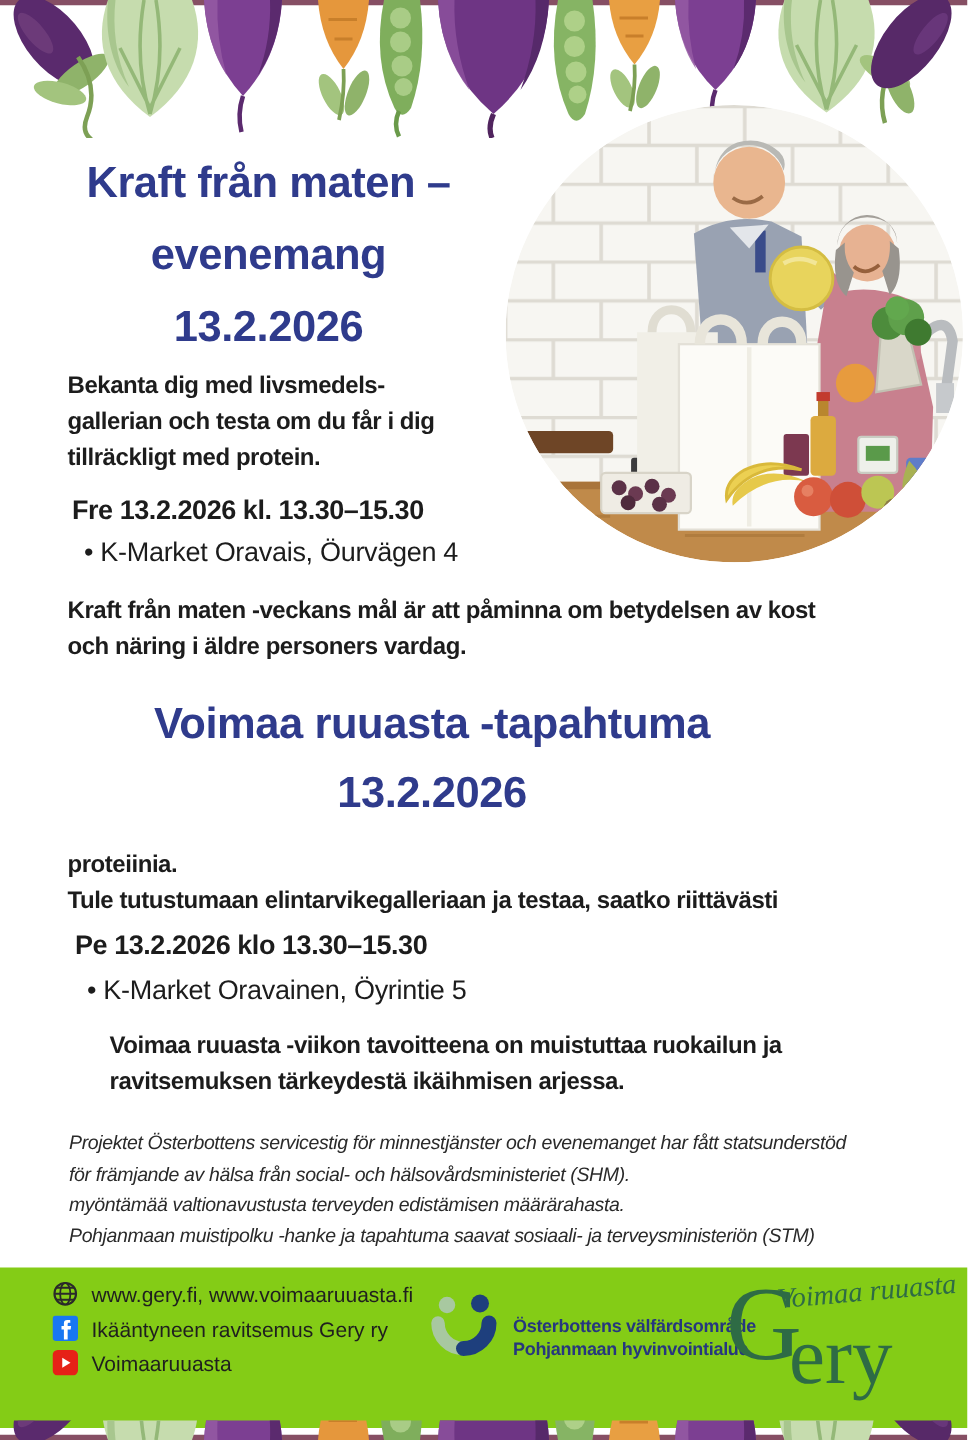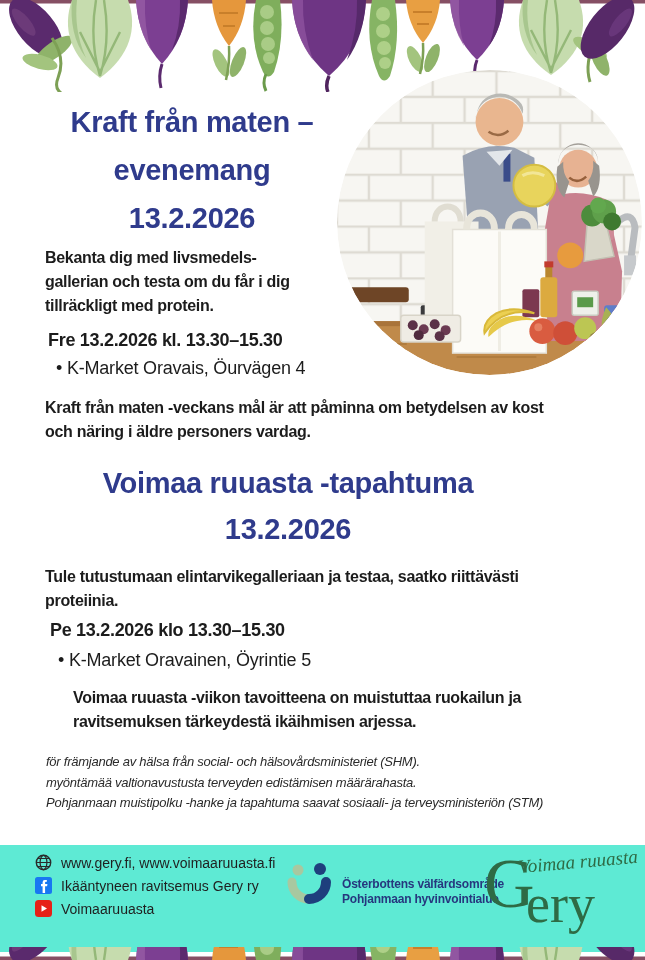--- a/index.html
+++ b/index.html
@@ -4,21 +4,21 @@
 <style>
   html,body{margin:0;padding:0;background:#ffffff;}
   body{width:645px;height:960px;position:relative;overflow:hidden;
        font-family:"Liberation Sans",sans-serif;color:#1c1c1c;}
   .abs{position:absolute;}
   
   .veg-top{top:0;left:0;width:645px;height:92px;}
   .veg-bottom{bottom:0;left:0;width:645px;height:13px;overflow:hidden;}
   .veg-bottom svg{transform:scaleY(-1);margin-top:-79px;display:block;}
   
-  .title-sv{left:32px;top:98px;width:320px;text-align:center;
+  .title-sv{left:19px;top:98px;width:320px;text-align:center;
             color:#2f3b8c;font-weight:bold;font-size:29px;line-height:48px;letter-spacing:-0.3px;}
   .title-fi{left:0;top:460px;width:576px;text-align:center;
             color:#2f3b8c;font-weight:bold;font-size:29px;line-height:46px;letter-spacing:-0.3px;}
   
   .b-line{white-space:nowrap;font-weight:bold;font-size:16px;line-height:24px;letter-spacing:-0.3px;}
   .desc-sv{left:45px;top:246px;}
   .goal-sv{left:45px;top:396px;}
   .desc-fi{left:45px;top:565px;}
   .goal-fi{left:45px;top:686px;margin-left:28px;}
   .when{font-weight:bold;font-size:18px;letter-spacing:-0.3px;white-space:nowrap;}
@@ -26,21 +26,21 @@
   .loc-sv{left:56px;top:358px;}
   .when-fi{left:50px;top:620px;}
   .loc-fi{left:58px;top:650px;}
   .loc{font-size:18px;letter-spacing:-0.2px;white-space:nowrap;}
   .fine{left:46px;top:752px;font-style:italic;font-size:13px;line-height:20.5px;
         letter-spacing:-0.25px;color:#2a2a2a;}
   .fine div{white-space:nowrap;}
   
   .photo{left:337px;top:70px;width:305px;height:305px;border-radius:50%;overflow:hidden;}
   
-  .footer{left:0;top:845px;width:645px;height:107px;background:#5eead4;}
+  .footer{left:0;top:845px;width:645px;height:107px;background:#84cc16;}
   .social{position:absolute;left:35px;top:6px;}
   .social-row{display:flex;align-items:center;height:23px;font-size:14px;color:#1f1f1f;}
   .social-row .ic{width:17px;height:17px;margin-right:9px;flex:0 0 17px;}
   .welfare{position:absolute;left:286px;top:16px;display:flex;align-items:flex-end;}
   .welfare .txt{margin-left:10px;color:#26377e;font-weight:bold;font-size:12px;line-height:15px;letter-spacing:-0.2px;}
   .gery{position:absolute;right:16px;top:4px;width:145px;height:80px;color:#2e6b45;}
   .gery-G{position:absolute;left:0;top:0;font-family:"Liberation Serif",serif;font-size:70px;line-height:70px;}
   .gery-ery{position:absolute;left:42px;top:32px;font-family:"Liberation Serif",serif;font-size:54px;line-height:46px;}
   .gery-script{position:absolute;left:34px;top:2px;font-family:"Liberation Serif",serif;
                font-style:italic;font-size:19px;transform:rotate(-5deg);white-space:nowrap;}
@@ -276,33 +276,34 @@
   <div class="b-line">Kraft från maten -veckans mål är att påminna om betydelsen av kost</div>
   <div class="b-line">och näring i äldre personers vardag.</div>
 </div>
 
 <div class="abs title-fi">
   <div>Voimaa ruuasta -tapahtuma</div>
   <div>13.2.2026</div>
 </div>
 
 <div class="abs desc-fi">
+  <div class="b-line">proteiinia.</div>
   <div class="b-line">Tule tutustumaan elintarvikegalleriaan ja testaa, saatko riittävästi</div>
-  <div class="b-line">proteiinia.</div>
 </div>
 
 <div class="abs when when-fi">Pe 13.2.2026 klo 13.30–15.30</div>
 <div class="abs loc loc-fi">• K-Market Oravainen, Öyrintie 5</div>
 
 <div class="abs goal-fi">
   <div class="b-line">Voimaa ruuasta -viikon tavoitteena on muistuttaa ruokailun ja</div>
   <div class="b-line">ravitsemuksen tärkeydestä ikäihmisen arjessa.</div>
 </div>
 
 <div class="abs fine">
+  <div>Projektet Österbottens servicestig för minnestjänster och evenemanget har fått statsunderstöd</div>
   <div>för främjande av hälsa från social- och hälsovårdsministeriet (SHM).</div>
   <div>myöntämää valtionavustusta terveyden edistämisen määrärahasta.</div>
   <div>Pohjanmaan muistipolku -hanke ja tapahtuma saavat sosiaali- ja terveysministeriön (STM)</div>
 </div>
 
 <div class="abs footer">
   <div class="social">
     <div class="social-row">
       <svg class="ic" viewBox="0 0 17 17">
         <circle cx="8.5" cy="8.5" r="7.2" fill="none" stroke="#2a2a2a" stroke-width="1.4"></circle>

